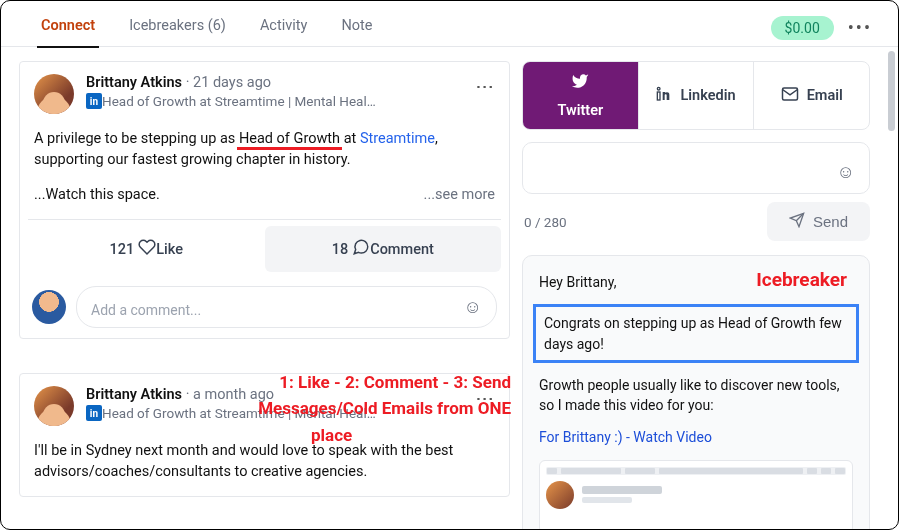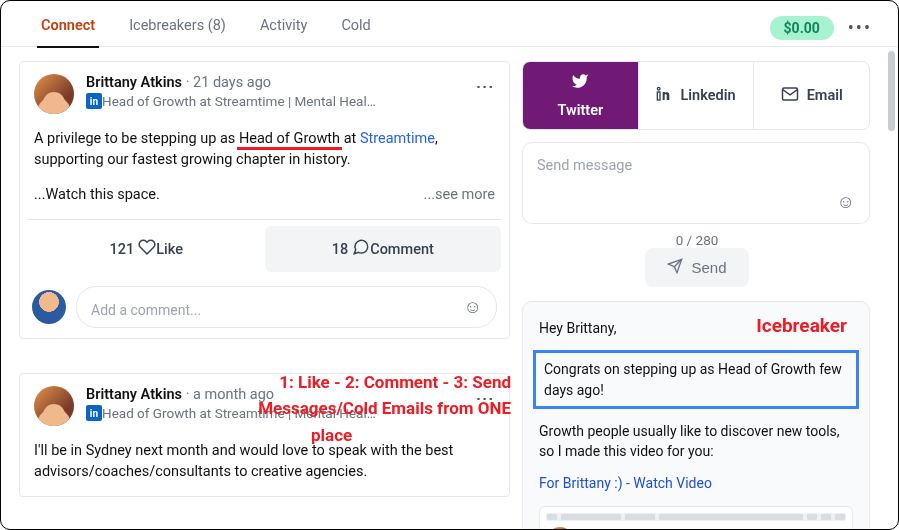--- a/index.html
+++ b/index.html
@@ -31,21 +31,21 @@
   }
   .tab.active {
     color: #c2410c;
     font-weight: 600;
     border-bottom: 2px solid #111;
   }
   .header-spacer { flex: 1; }
   .balance-pill {
     background: #a7f3d0;
     color: #11845e;
-    font-weight: 700;
+    font-weight: 400;
     font-size: 14px;
     padding: 4px 14px;
     border-radius: 14px;
     margin-right: 14px;
   }
   .more-dots { color: #555; font-size: 18px; letter-spacing: 2px; cursor: pointer; padding-right: 6px;}
   
   .body {
     display: flex;
     height: calc(100% - 46px);
@@ -228,21 +228,20 @@
     margin-bottom:8px;
     margin-right:14px;
   }
   .compose .ph { color:#9ca3af; font-size:14.5px; min-height:30px;}
   .compose .emoji-row { text-align:right; color:#6b7280; font-size:18px; padding-top:4px;}
   .counter-row {
     display:flex;
     justify-content:space-between;
     align-items:center;
     margin: 6px 14px 14px 2px;
-    flex-direction: column;
   }
   .char-counter { color:#6b7280; font-size:13.5px;}
   .send-btn {
     background:#f3f4f6;
     border:none;
     border-radius:8px;
     padding:10px 22px;
     font-size:15px;
     font-weight:500;
     color:#6b7280;
@@ -298,23 +297,23 @@
     width:7px; height:80px;
     background:#c9cdd3;
     border-radius:4px;
   }
 </style>
 </head>
 <body>
 
 <div class="header">
   <div class="tab active">Connect</div>
-  <div class="tab">Icebreakers (8)</div>
+  <div class="tab">Icebreakers (6)</div>
   <div class="tab">Activity</div>
-  <div class="tab">Cold</div>
+  <div class="tab">Note</div>
   <div class="header-spacer"></div>
   <div class="balance-pill">$0.00</div>
   <div class="more-dots">•••</div>
 </div>
 
 <div class="body">
 
   <div class="left">
 
     <div class="card">
@@ -419,21 +418,20 @@
           <svg width="18" height="18" viewBox="0 0 24 24" fill="none" stroke="#374151" stroke-width="2">
               <rect x="2" y="4" width="20" height="16" rx="2"></rect>
               <polyline points="2,6 12,13 22,6"></polyline>
             </svg>
         </span>
         <span>Email</span>
       </div>
     </div>
 
     <div class="compose">
-      <div class="ph">Send message</div>
       <div class="emoji-row"><span>☺</span></div>
     </div>
 
     <div class="counter-row">
       <span class="char-counter">0 / 280</span>
       <button class="send-btn">
         <span>
           <svg width="16" height="16" viewBox="0 0 24 24" fill="none" stroke="#6b7280" stroke-width="2">
               <line x1="22" y1="2" x2="11" y2="13"></line>
               <polygon points="22 2 15 22 11 13 2 9 22 2"></polygon>

